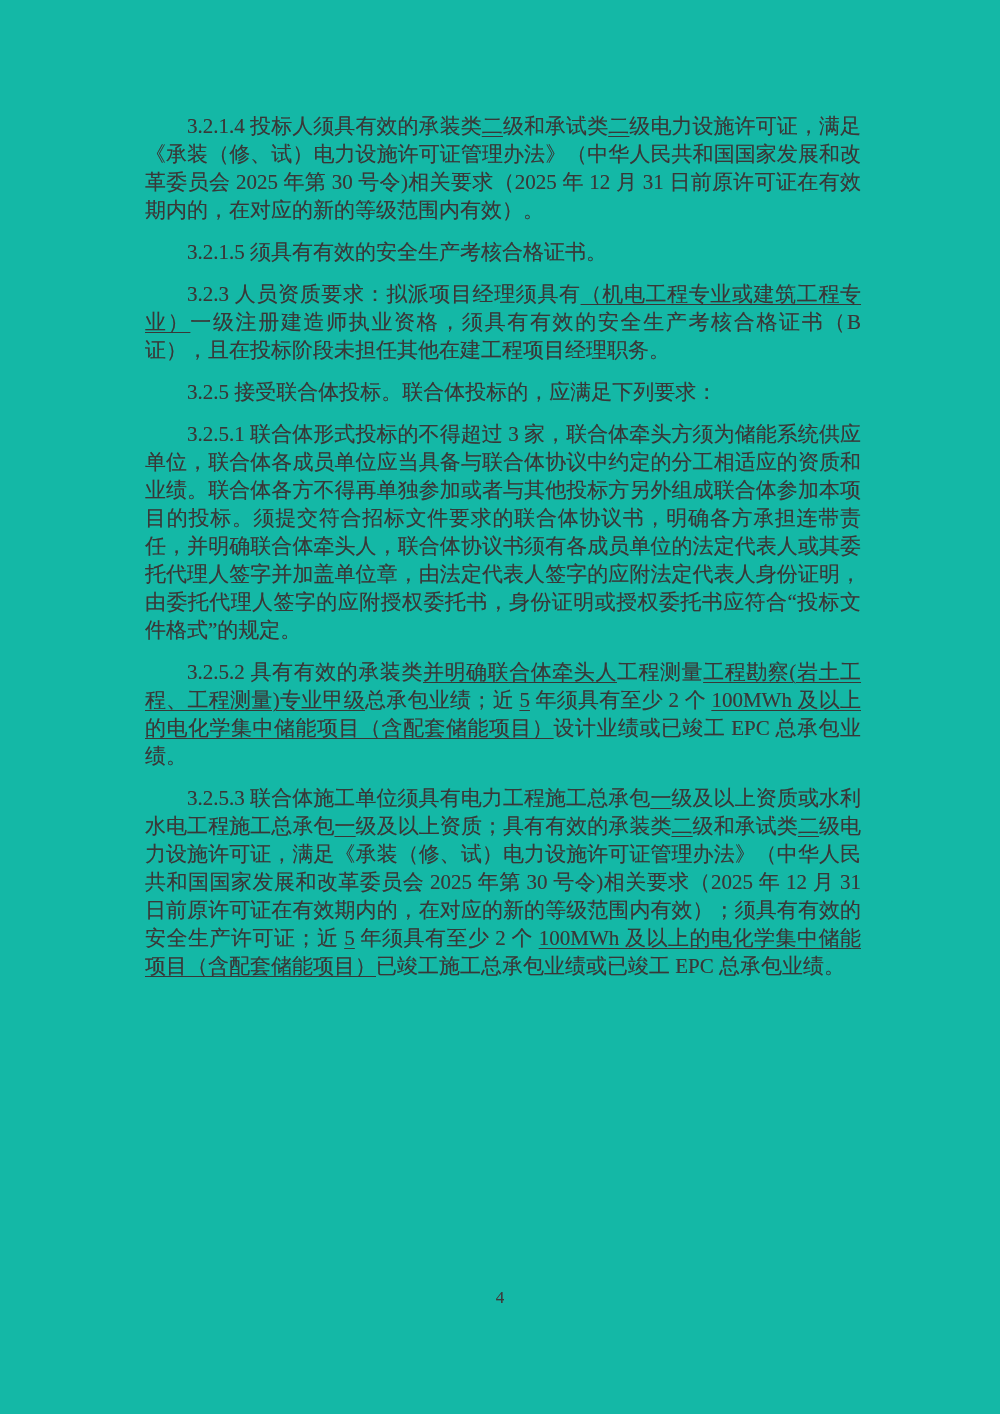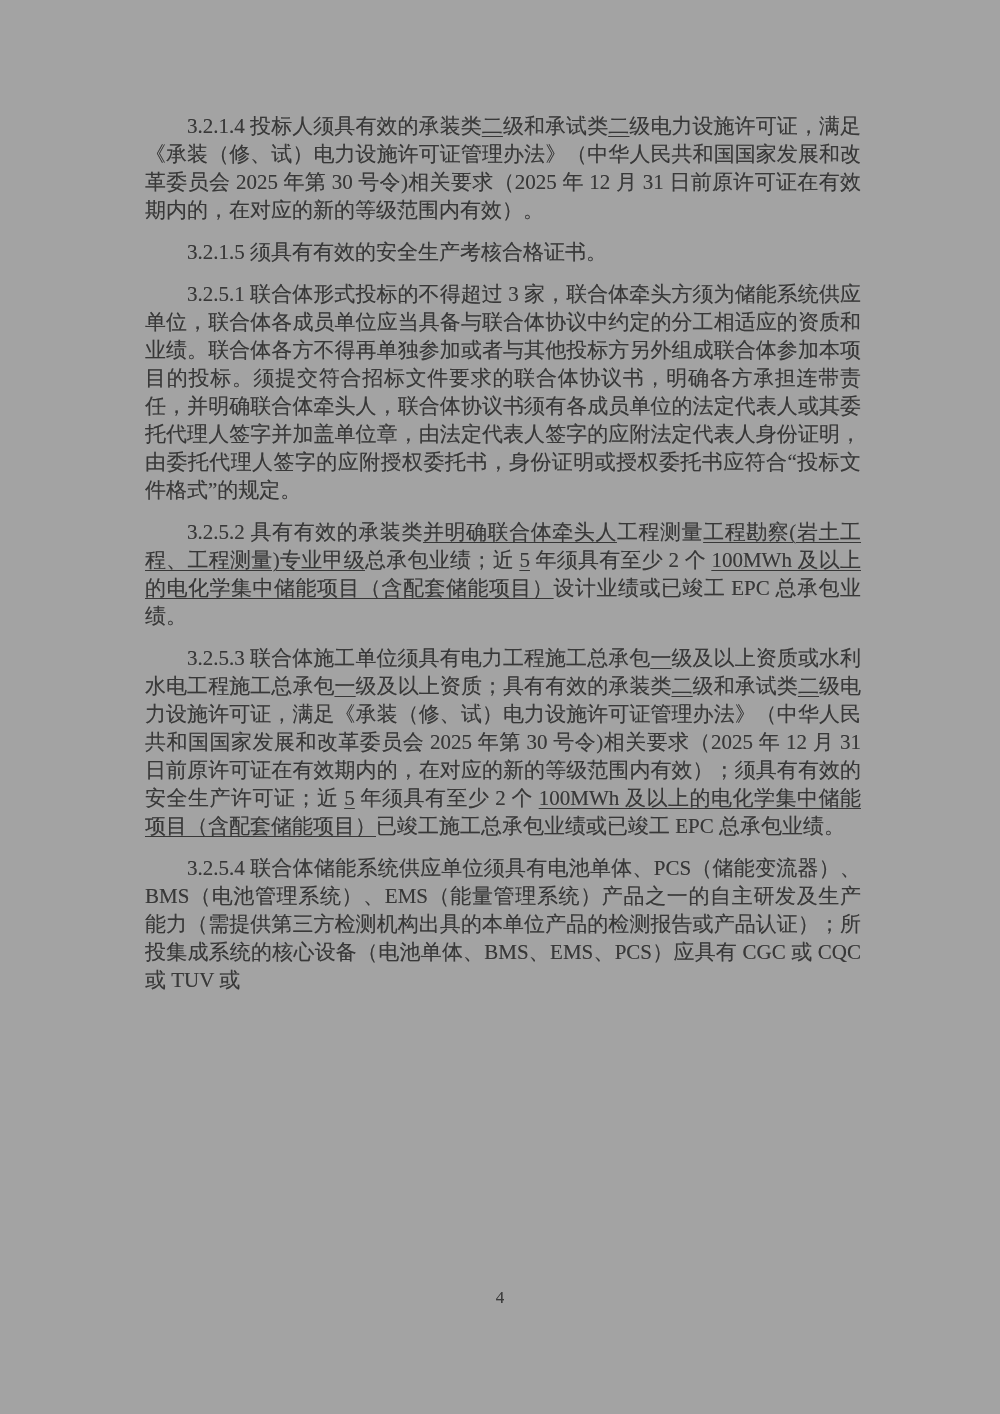--- a/index.html
+++ b/index.html
@@ -47,25 +47,26 @@
     width: 100%;
     text-align: center;
     font-size: 17px;
     color: #3c3c3c;
     text-shadow: 0 0 0.6px rgba(70,70,70,0.55);
   }
 </style>
 </head>
 <body>
 
-<div class="page" style="background: #a3a3a3;">
+<div class="page" style="background: #14b8a6;">
   <main class="content" id="document-body" style="color: rgb(56, 56, 56);">
       <p class="para"><span>3.2.1.4 投标人须具有效的承装类</span><u>二</u><span>级和承试类</span><u>二</u><span>级电力设施许可证，满足《承装（修、试）电力设施许可证管理办法》（中华人民共和国国家发展和改革委员会 2025 年第 30 号令)相关要求（2025 年 12 月 31 日前原许可证在有效期内的，在对应的新的等级范围内有效）。</span></p>
       <p class="para"><span>3.2.1.5 须具有有效的安全生产考核合格证书。</span></p>
+      <p class="para"><span>3.2.3 人员资质要求：拟派项目经理须具有</span><u>（机电工程专业或建筑工程专业）</u><span>一级注册建造师执业资格，须具有有效的安全生产考核合格证书（B 证），且在投标阶段未担任其他在建工程项目经理职务。</span></p>
+      <p class="para"><span>3.2.5 接受联合体投标。联合体投标的，应满足下列要求：</span></p>
       <p class="para"><span>3.2.5.1 联合体形式投标的不得超过 3 家，联合体牵头方须为储能系统供应单位，联合体各成员单位应当具备与联合体协议中约定的分工相适应的资质和业绩。联合体各方不得再单独参加或者与其他投标方另外组成联合体参加本项目的投标。须提交符合招标文件要求的联合体协议书，明确各方承担连带责任，并明确联合体牵头人，联合体协议书须有各成员单位的法定代表人或其委托代理人签字并加盖单位章，由法定代表人签字的应附法定代表人身份证明，由委托代理人签字的应附授权委托书，身份证明或授权委托书应符合“投标文件格式”的规定。</span></p>
       <p class="para"><span>3.2.5.2 具有有效的承装类</span><u>并明确联合体牵头人</u><span>工程测量</span><u>工程勘察(岩土工程、工程测量)专业甲级</u><span>总承包业绩；近 </span><u>5</u><span> 年须具有至少 2 个 </span><u>100MWh 及以上的电化学集中储能项目（含配套储能项目）</u><span>设计业绩或已竣工 EPC 总承包业绩。</span></p>
       <p class="para"><span>3.2.5.3 联合体施工单位须具有电力工程施工总承包</span><u>一</u><span>级及以上资质或水利水电工程施工总承包</span><u>一</u><span>级及以上资质；具有有效的承装类</span><u>二</u><span>级和承试类</span><u>二</u><span>级电力设施许可证，满足《承装（修、试）电力设施许可证管理办法》（中华人民共和国国家发展和改革委员会 2025 年第 30 号令)相关要求（2025 年 12 月 31 日前原许可证在有效期内的，在对应的新的等级范围内有效）；须具有有效的安全生产许可证；近 </span><u>5</u><span> 年须具有至少 2 个 </span><u>100MWh 及以上的电化学集中储能项目（含配套储能项目）</u><span>已竣工施工总承包业绩或已竣工 EPC 总承包业绩。</span></p>
-      <p class="para"><span>3.2.5.4 联合体储能系统供应单位须具有电池单体、PCS（储能变流器）、BMS（电池管理系统）、EMS（能量管理系统）产品之一的自主研发及生产能力（需提供第三方检测机构出具的本单位产品的检测报告或产品认证）；所投集成系统的核心设备（电池单体、BMS、EMS、PCS）应具有 CGC 或 CQC 或 TUV 或</span></p>
     </main>
   <footer class="page-footer">
     <span>4</span>
   </footer>
 </div>
 
 </body></html>

